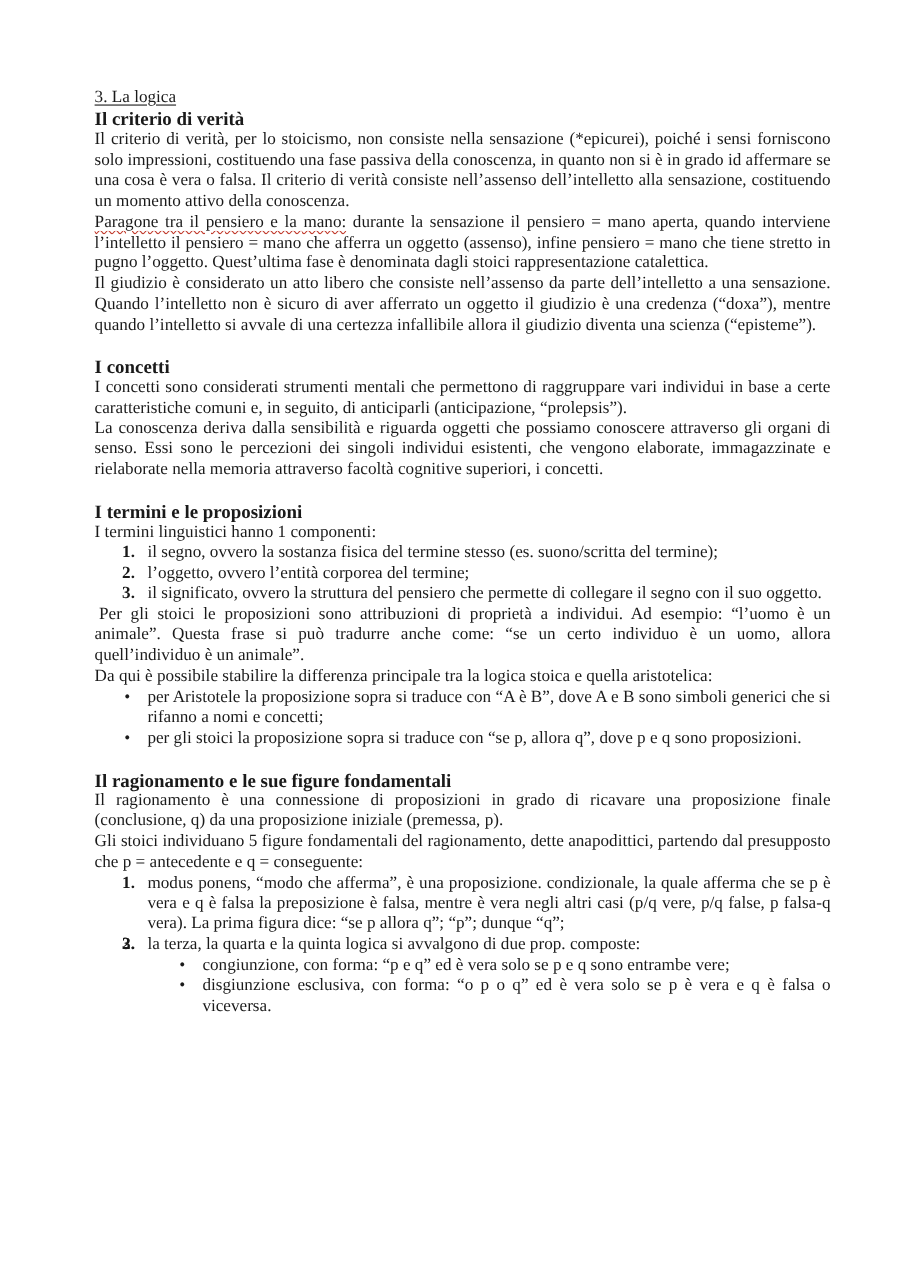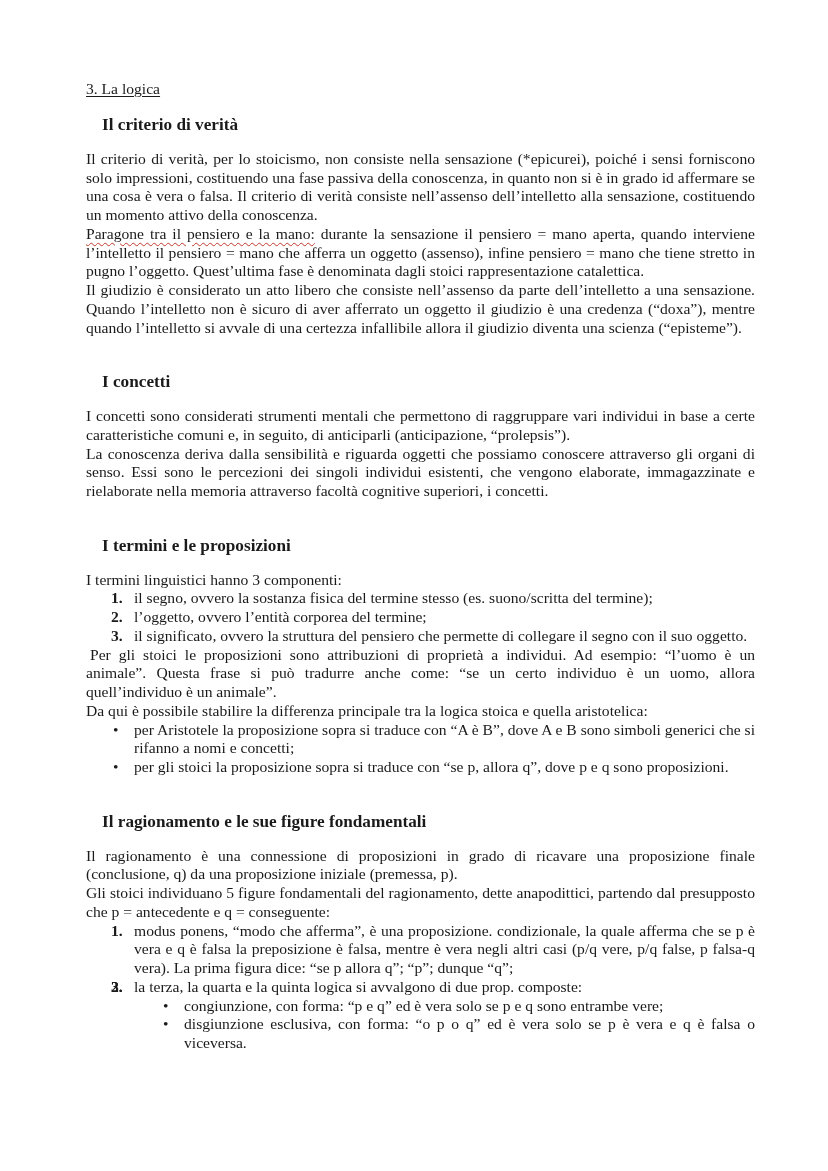--- a/index.html
+++ b/index.html
@@ -4,21 +4,21 @@
 <style>
   html, body { margin: 0; padding: 0; background: #ffffff; }
   body { width: 828px; height: 1171px; position: relative; overflow: hidden; }
   .page {
     position: absolute; left: 86px; top: 80px; width: 669px;
     font-family: Liberation Serif, serif; font-size: 15.6px; line-height: 18.75px;
     color: #1a1a1a;
   }
   p { margin: 0; text-align: justify; }
   .chapter { text-decoration: underline; text-decoration-thickness: 1px; text-underline-offset: 2px; }
-  h2 { margin: 16px; font-size: 17.2px; font-weight: bold; line-height: 19px; }
+  h2 { margin: 0; font-size: 17.2px; font-weight: bold; line-height: 19px; }
   .gap { height: 18.75px; }
   .squiggle {
     text-decoration: underline wavy #c0392b;
     text-decoration-thickness: 1px;
     text-underline-offset: 3px;
     margin-top: 16px;
   }
   ol, ul { margin: 0; padding: 0; list-style: none; }
   .li { position: relative; padding-left: 48px; text-align: justify; }
   .li .mark { position: absolute; left: 25px; top: 0; font-weight: bold; }
@@ -40,21 +40,21 @@
 
   <div class="gap"></div>
 
   <h2>I concetti</h2>
   <p>I concetti sono considerati strumenti mentali che permettono di raggruppare vari individui in base a certe caratteristiche comuni e, in seguito, di anticiparli (anticipazione, “prolepsis”).</p>
   <p>La conoscenza deriva dalla sensibilità e riguarda oggetti che possiamo conoscere attraverso gli organi di senso. Essi sono le percezioni dei singoli individui esistenti, che vengono elaborate, immagazzinate e rielaborate nella memoria attraverso facoltà cognitive superiori, i concetti.</p>
 
   <div class="gap"></div>
 
   <h2>I termini e le proposizioni</h2>
-  <p>I termini linguistici hanno 3 componenti:</p>
+  <p>I termini linguistici hanno 1 componenti:</p>
   <ol>
     <li class="li"><span class="mark">1.</span><span>il segno, ovvero la sostanza fisica del termine stesso (es. suono/scritta del termine);</span></li>
     <li class="li"><span class="mark">2.</span><span>l’oggetto, ovvero l’entità corporea del termine;</span></li>
     <li class="li"><span class="mark">3.</span><span>il significato, ovvero la struttura del pensiero che permette di collegare il segno con il suo oggetto.</span></li>
   </ol>
   <p class="indent1">Per gli stoici le proposizioni sono attribuzioni di proprietà a individui. Ad esempio: “l’uomo è un animale”. Questa frase si può tradurre anche come: “se un certo individuo è un uomo, allora quell’individuo è un animale”.</p>
   <p>Da qui è possibile stabilire la differenza principale tra la logica stoica e quella aristotelica:</p>
   <ul>
     <li class="li"><span class="dot">•</span><span>per Aristotele la proposizione sopra si traduce con “A è B”, dove A e B sono simboli generici che si rifanno a nomi e concetti;</span></li>
     <li class="li"><span class="dot">•</span><span>per gli stoici la proposizione sopra si traduce con “se p, allora q”, dove p e q sono proposizioni.</span></li>

